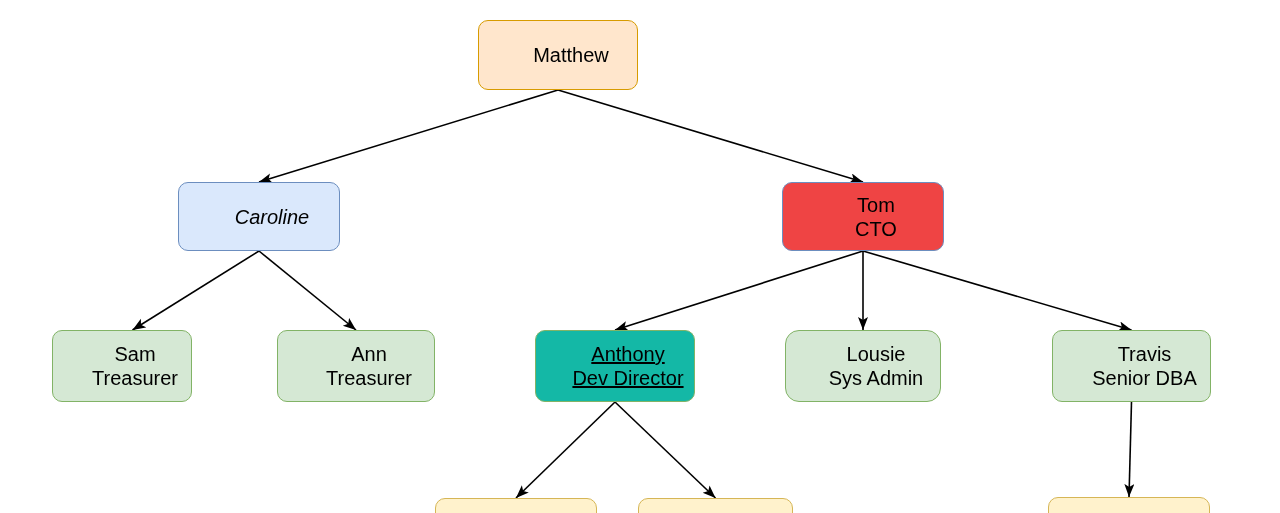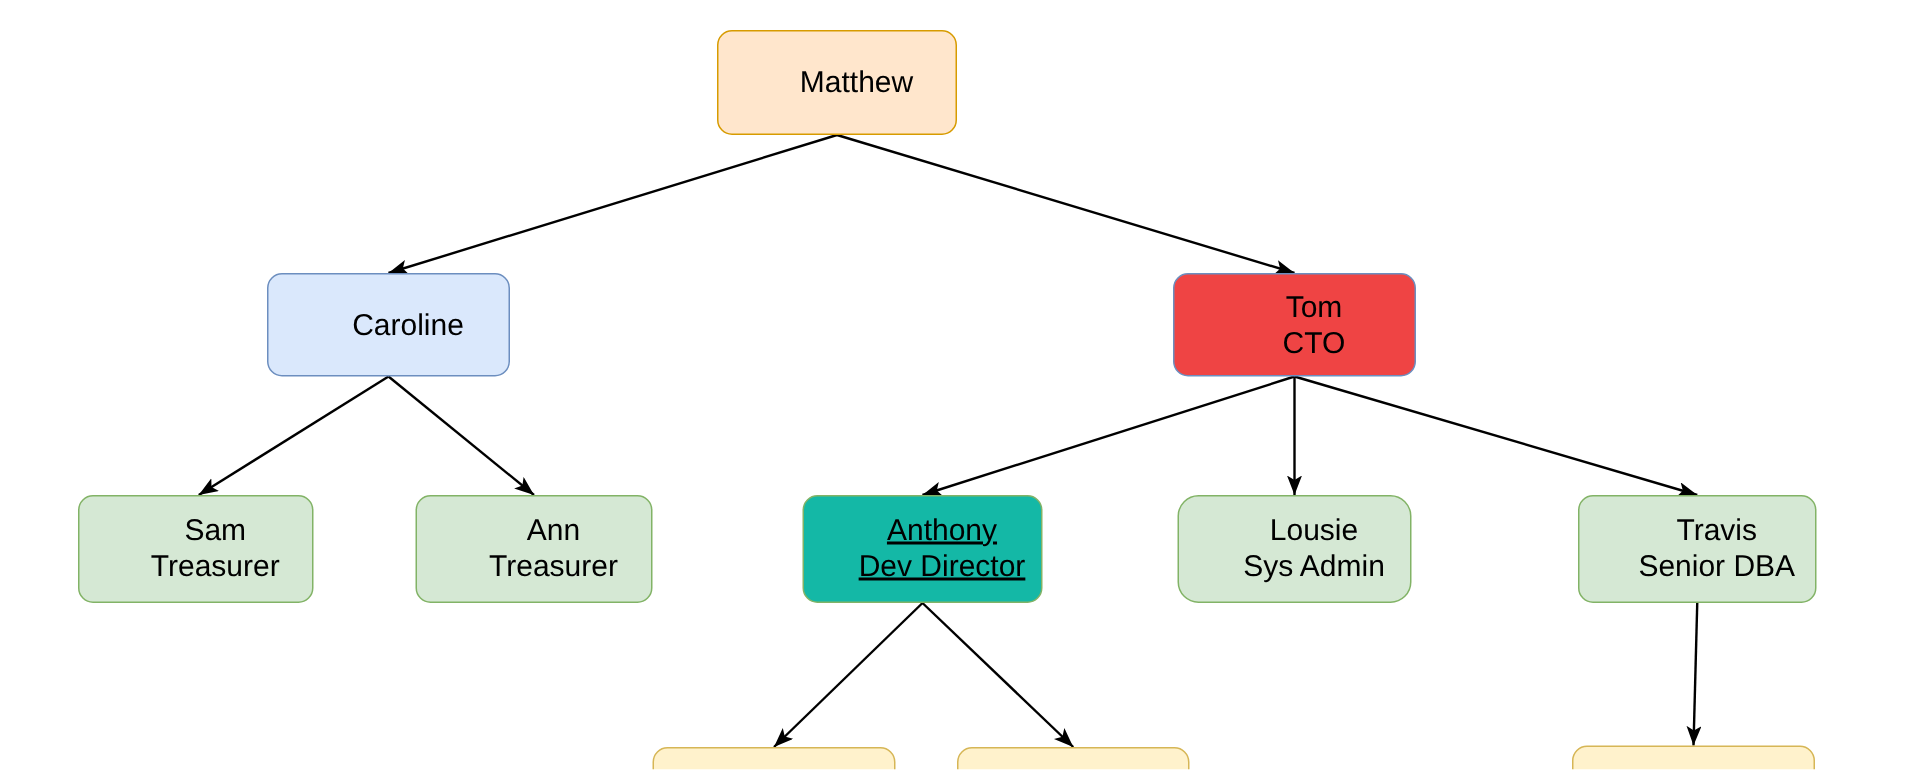--- a/index.html
+++ b/index.html
@@ -59,28 +59,28 @@
       <line x1="863" y1="251" x2="863" y2="330" stroke="#000000" stroke-width="1.6" marker-end="url(#arrowhead)"></line>
       <line x1="863" y1="251" x2="1131.5" y2="330" stroke="#000000" stroke-width="1.6" marker-end="url(#arrowhead)"></line>
       <line x1="615" y1="402" x2="516" y2="498" stroke="#000000" stroke-width="1.6" marker-end="url(#arrowhead)"></line>
       <line x1="615" y1="402" x2="715.5" y2="498" stroke="#000000" stroke-width="1.6" marker-end="url(#arrowhead)"></line>
       <line x1="1131.5" y1="402" x2="1129" y2="497" stroke="#000000" stroke-width="1.6" marker-end="url(#arrowhead)"></line>
     </svg>
   <div id="node-layer">
       <div class="node" style="left: 478px; top: 20px; width: 160px; height: 70px; background: rgb(255, 230, 204); border-color: rgb(215, 155, 0);">
         <div class="line">Matthew</div>
       </div>
-      <div class="node" style="left: 178px; top: 182px; width: 162px; height: 69px; background: rgb(218, 232, 252); border-color: rgb(108, 142, 191);">
+      <div class="node" style="left: 178px; top: 182px; width: 162px; height: 69px; background: rgb(218, 232, 252); border-color: rgb(108, 142, 191); font-style: italic;">
         <div class="line">Caroline</div>
       </div>
       <div class="node" style="left: 782px; top: 182px; width: 162px; height: 69px; background: #ef4444; border-color: rgb(108, 142, 191);">
         <div class="line">Tom</div>
         <div class="line">CTO</div>
       </div>
-      <div class="node" style="left: 52px; top: 330px; width: 157px; height: 72px; background: rgb(213, 232, 212); border-color: rgb(130, 179, 102);">
+      <div class="node" style="left: 52px; top: 330px; width: 140px; height: 72px; background: rgb(213, 232, 212); border-color: rgb(130, 179, 102);">
         <div class="line">Sam</div>
         <div class="line">Treasurer</div>
       </div>
       <div class="node" style="left: 277px; top: 330px; width: 158px; height: 72px; background: rgb(213, 232, 212); border-color: rgb(130, 179, 102);">
         <div class="line">Ann</div>
         <div class="line">Treasurer</div>
       </div>
       <div class="node" style="left: 535px; top: 330px; width: 160px; height: 72px; background: #14b8a6; border-color: rgb(130, 179, 102); text-decoration: underline;">
         <div class="line">Anthony</div>
         <div class="line">Dev Director</div>

